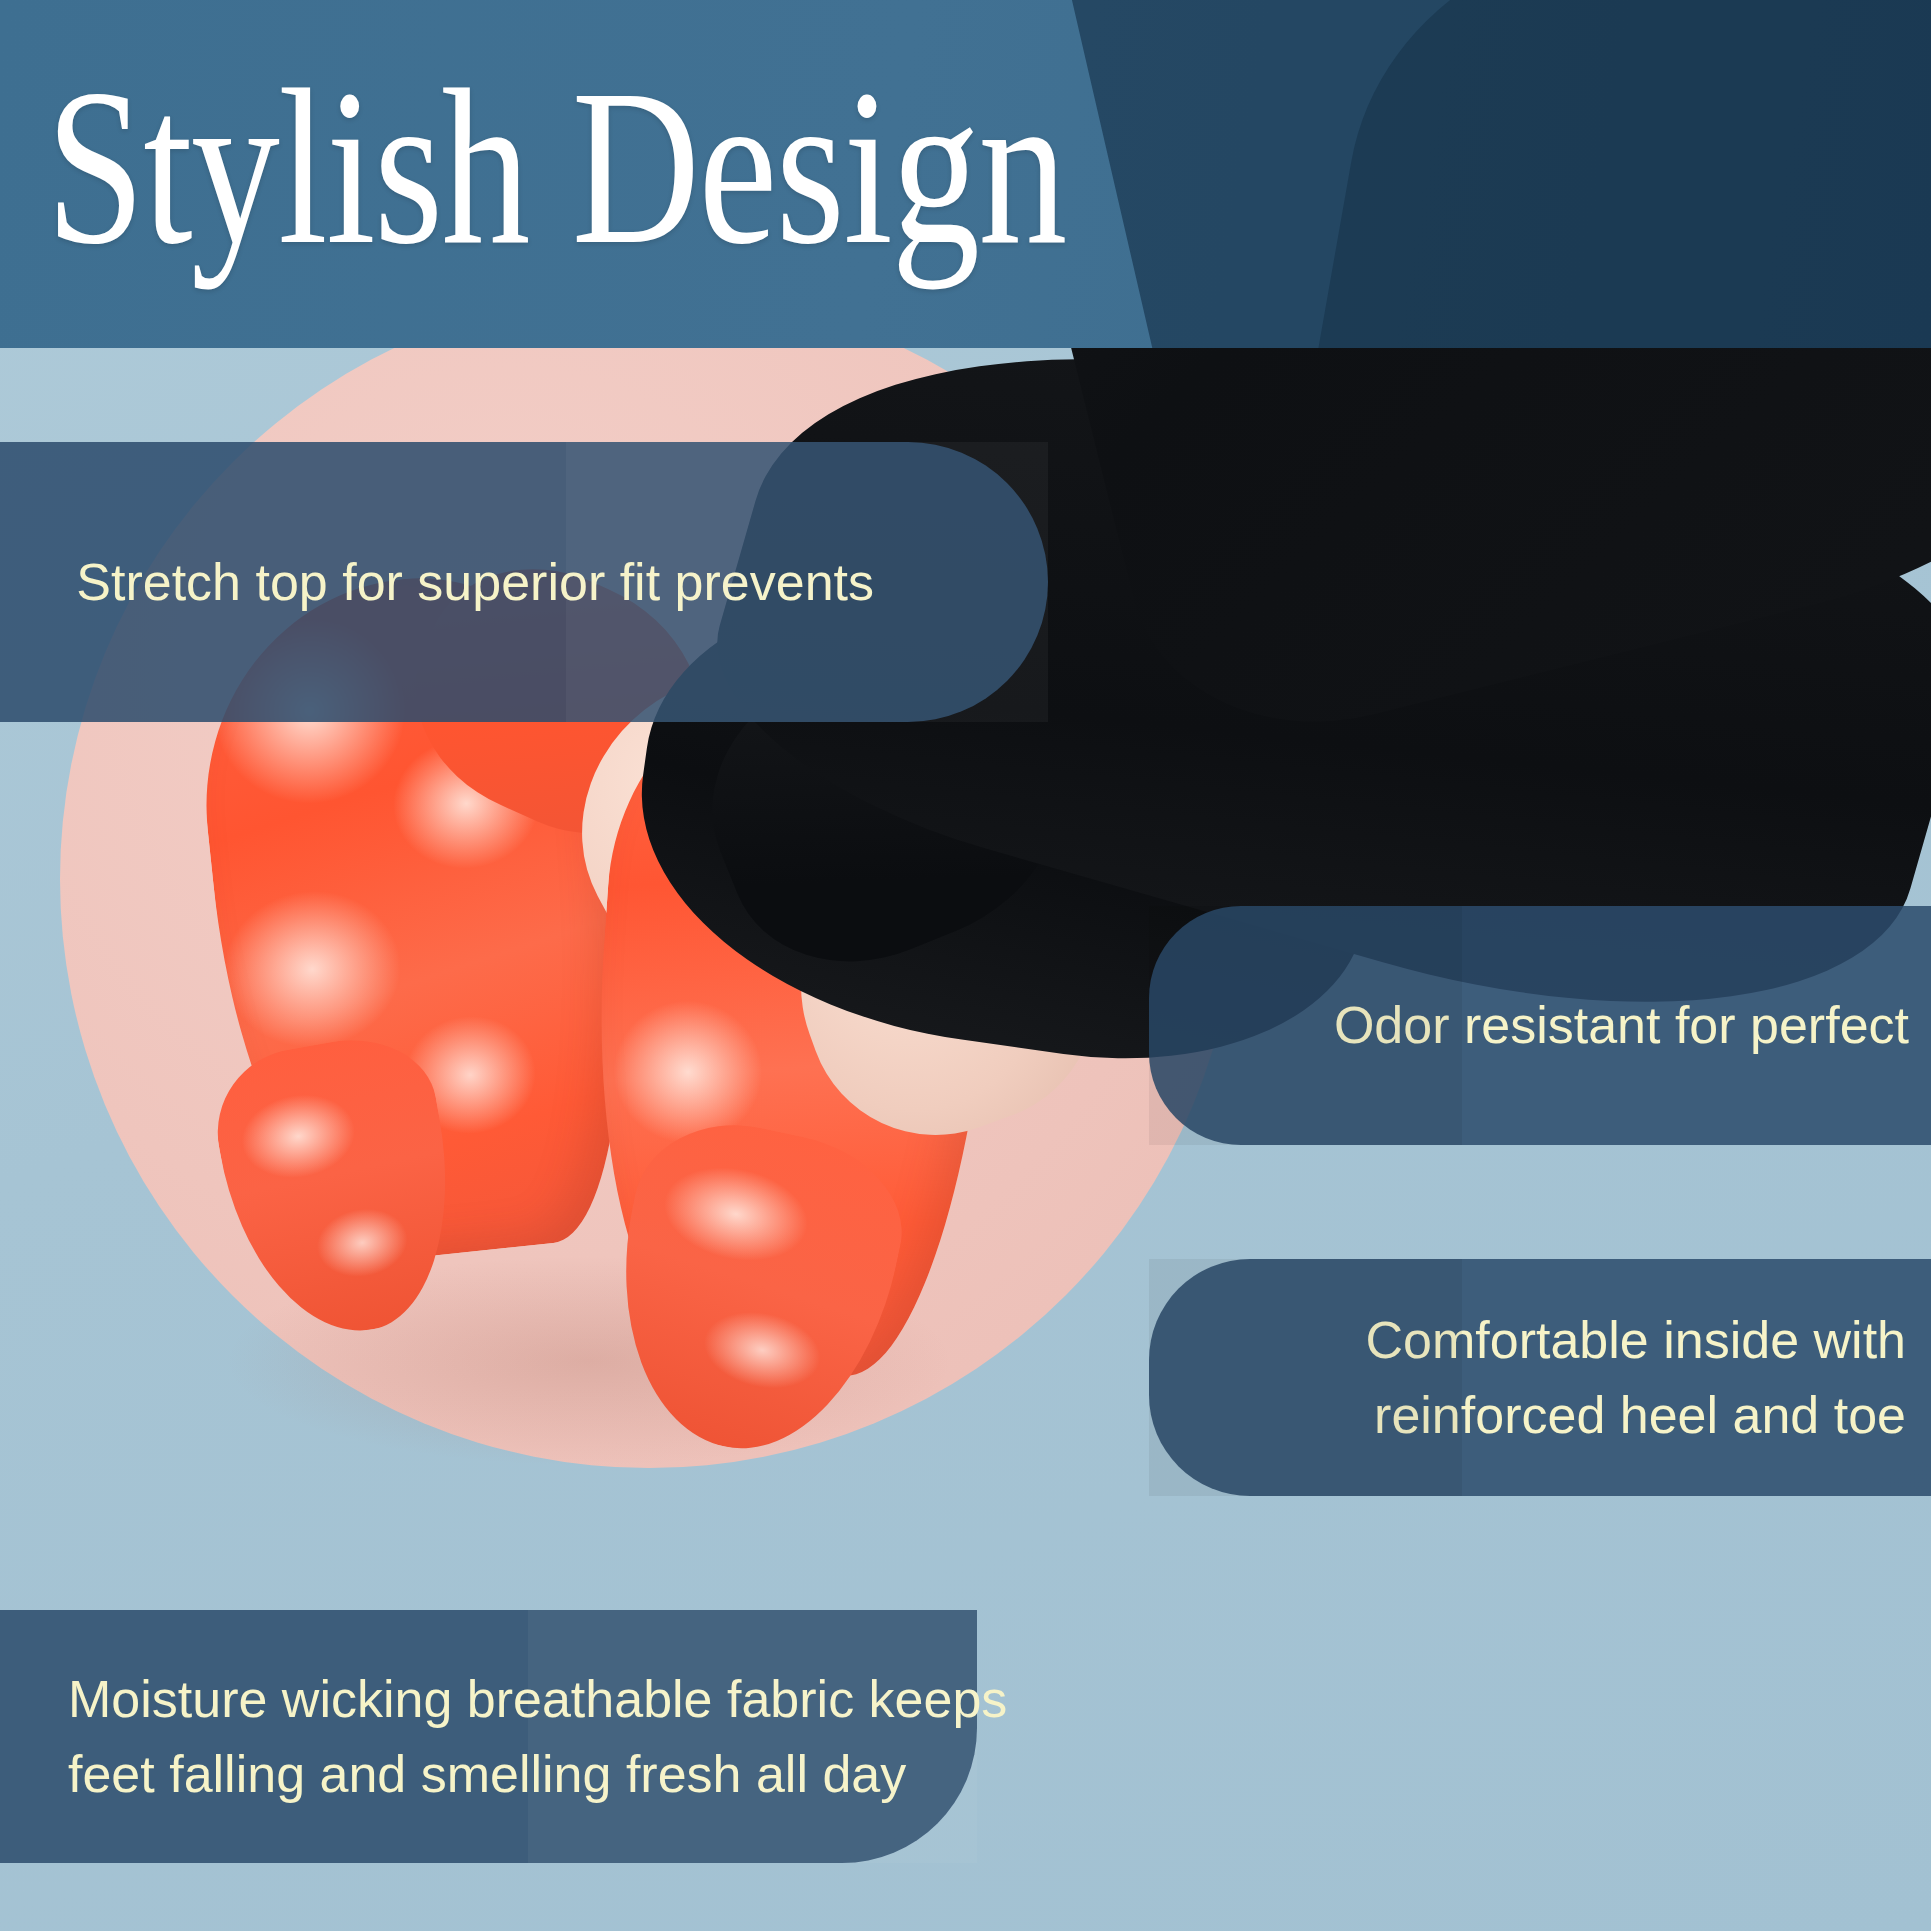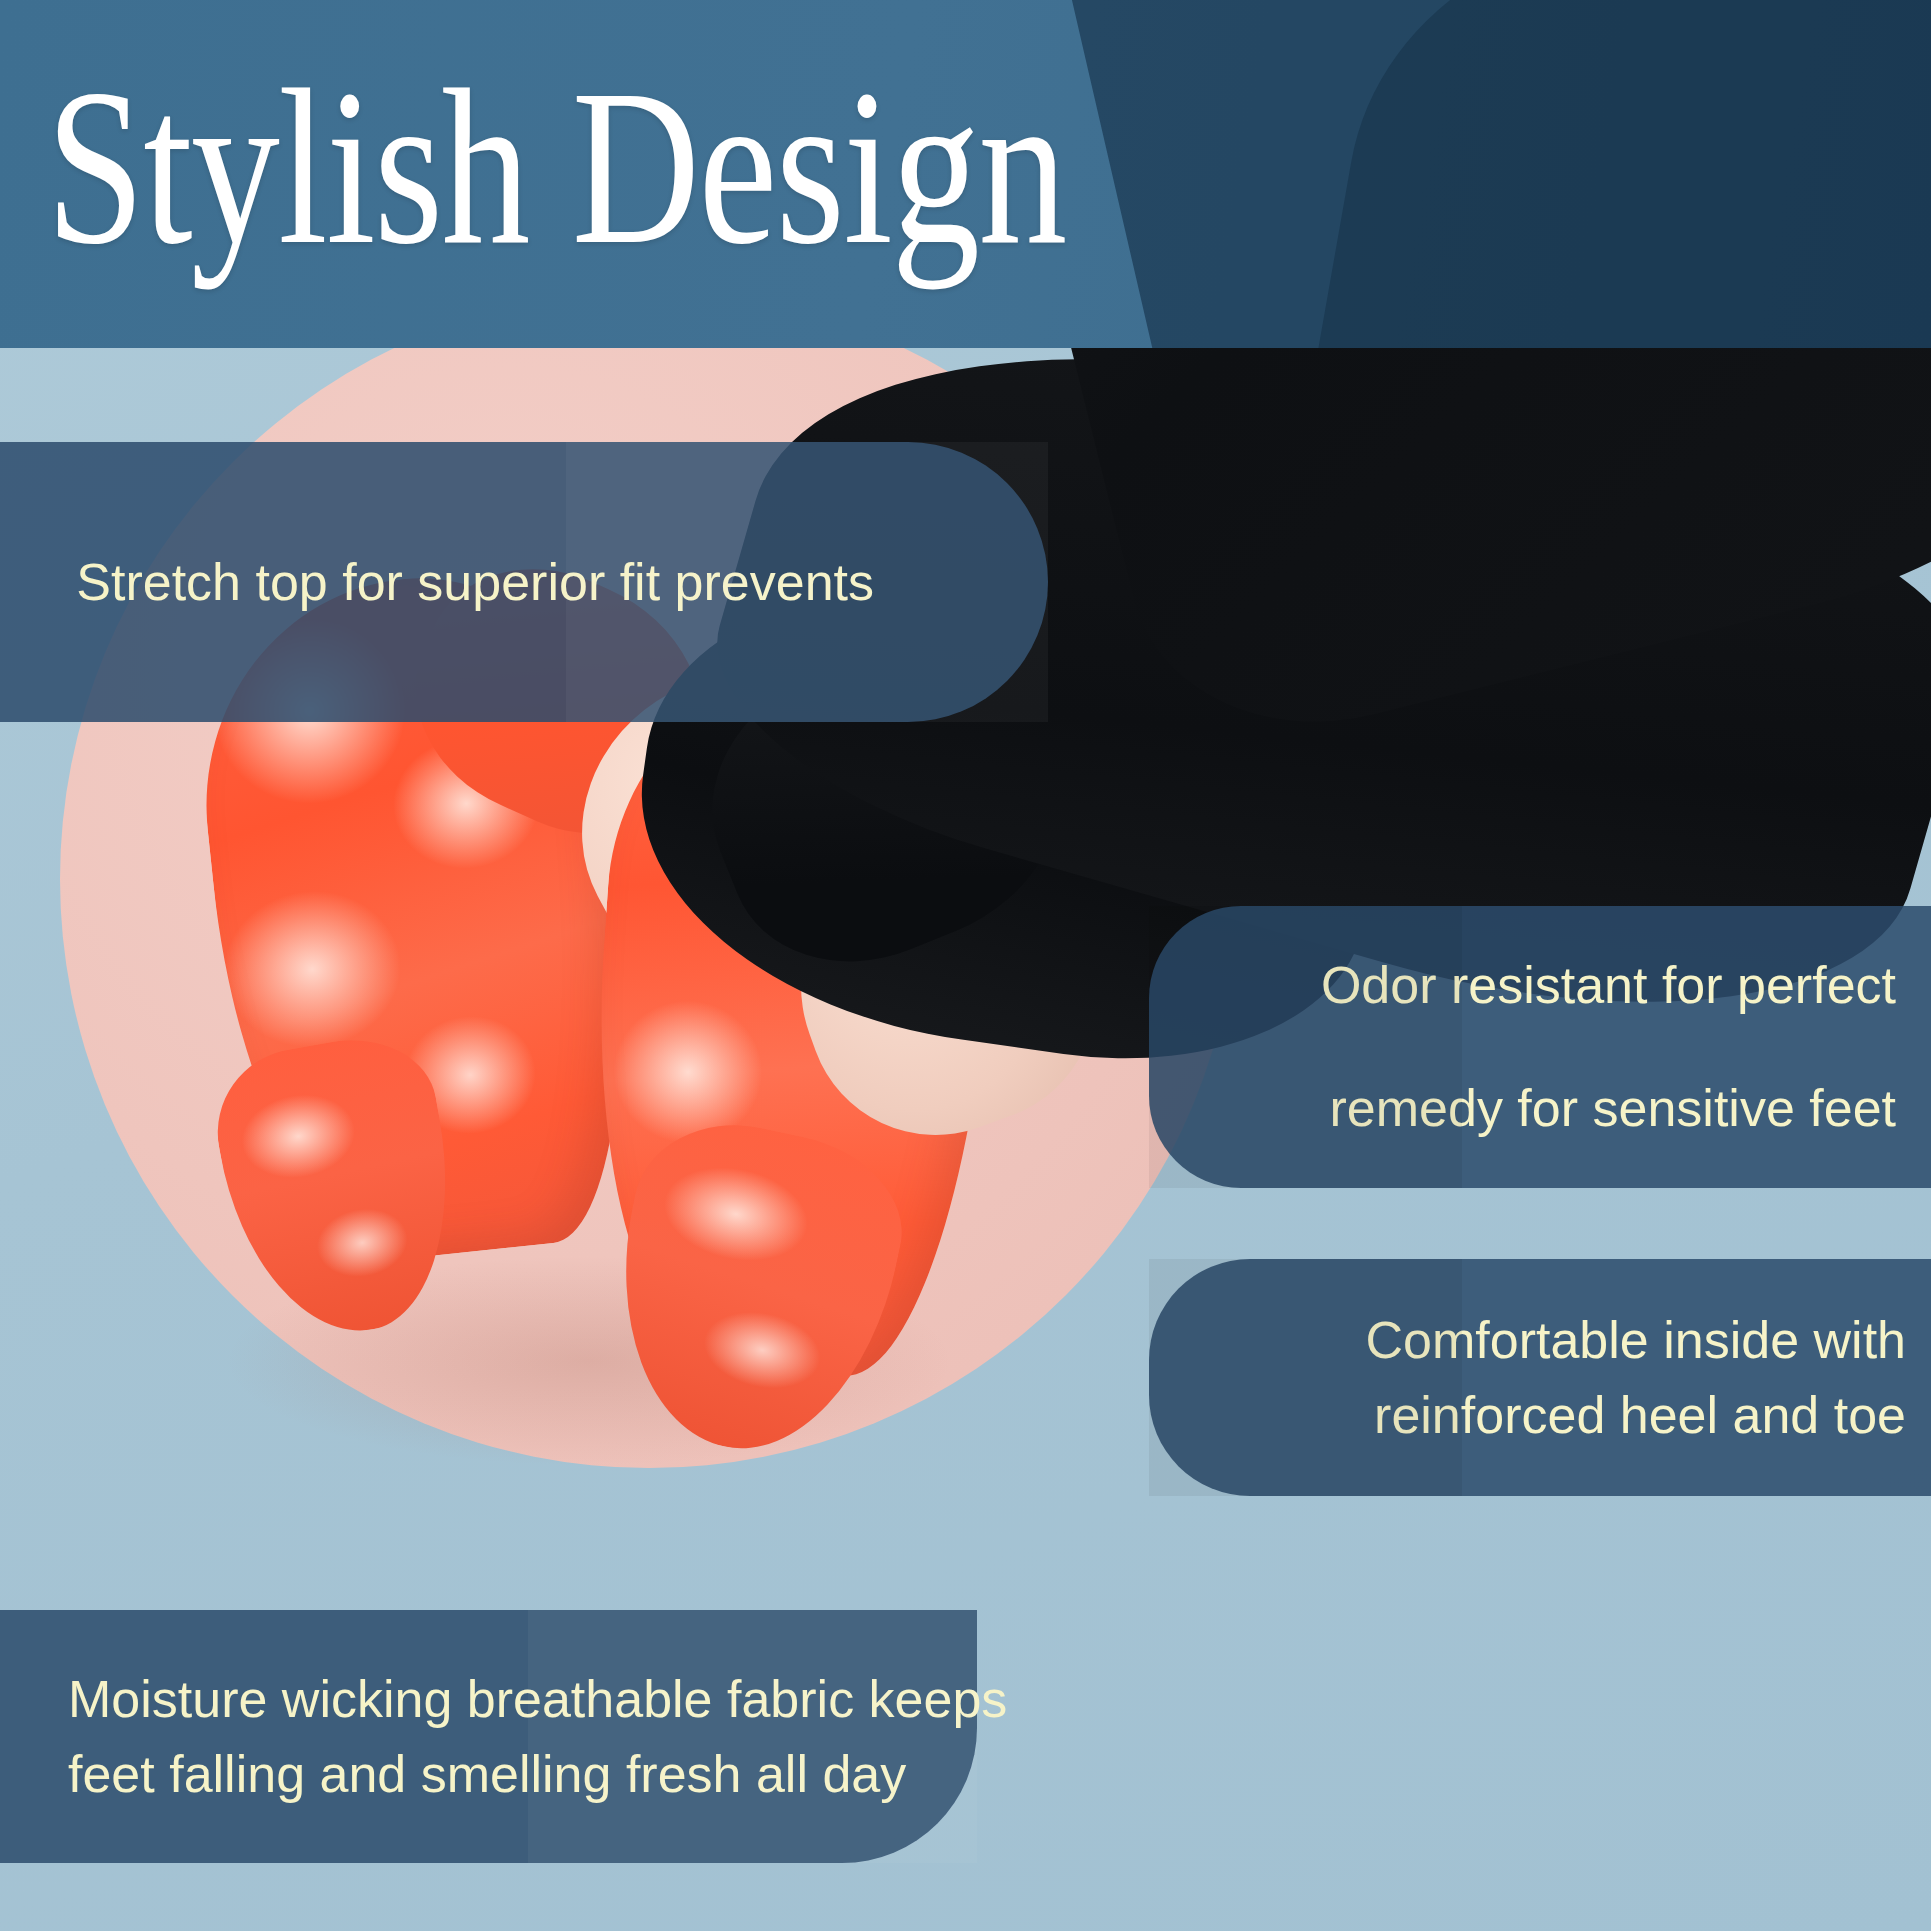--- a/index.html
+++ b/index.html
@@ -229,23 +229,23 @@
     left:0;top:442px;
     width:1048px;height:280px;
     border-radius:0 140px 140px 0;
     padding:0 174px 0 68px;
     text-align:right;
   }
 
   
   .callout-odor{
     left:1149px;top:906px;
-    width:782px;height:282px;
+    width:782px;height:239px;
     border-radius:92px 0 0 92px;
-    padding:0 35px 0 58px;
+    padding:0 22px 0 58px;
     text-align:right;
     align-items:flex-end;
     gap:48px;
   }
 
   
   .callout-comfort{
     left:1149px;top:1259px;
     width:782px;height:237px;
     border-radius:101px 0 0 101px;
@@ -311,21 +311,20 @@
   <div class="page-title">Stylish Design</div>
 
   <div class="callout callout-stretch">
     <div class="tint-a"></div>
     <span>Stretch top for superior fit prevents</span>
   </div>
 
   <div class="callout callout-odor">
     <div class="tint-b"></div>
     <span>Odor resistant for perfect</span>
-    <span>remedy for sensitive feet</span>
   </div>
 
   <div class="callout callout-comfort">
     <div class="tint-b"></div>
     <span>Comfortable inside with</span>
     <span>reinforced heel and toe</span>
   </div>
 
   <div class="callout callout-moisture">
     <div class="tint-a"></div>

